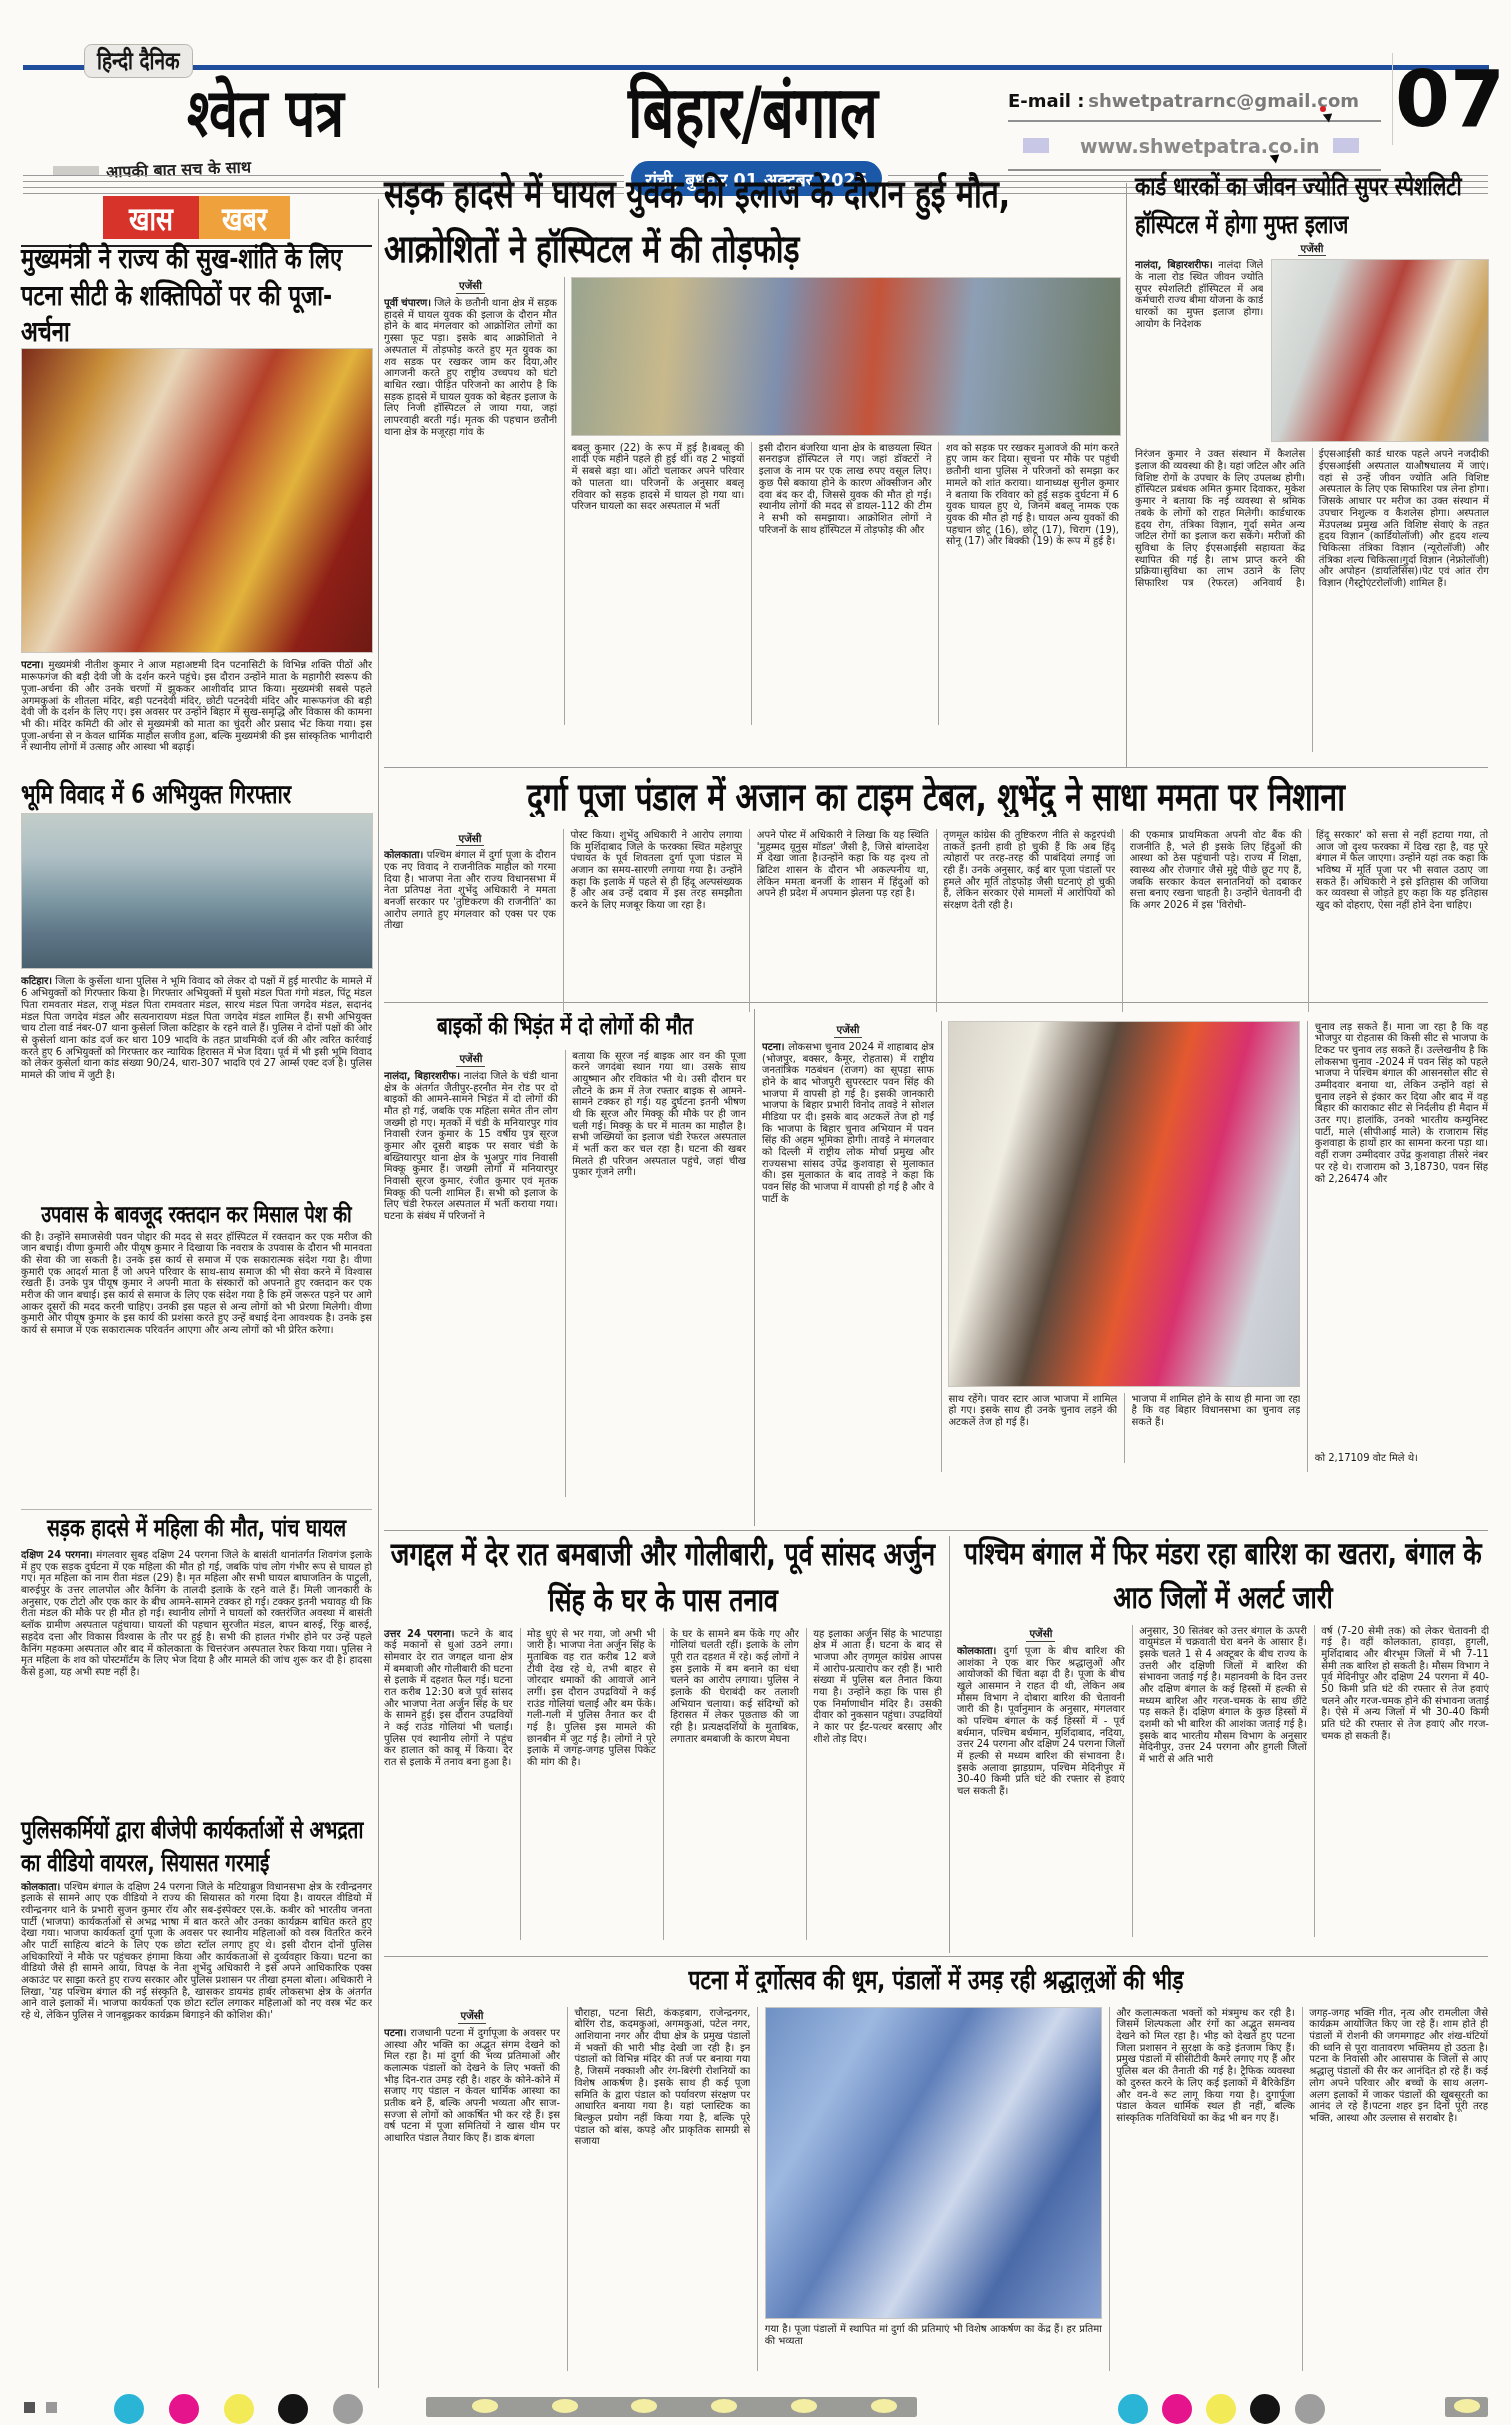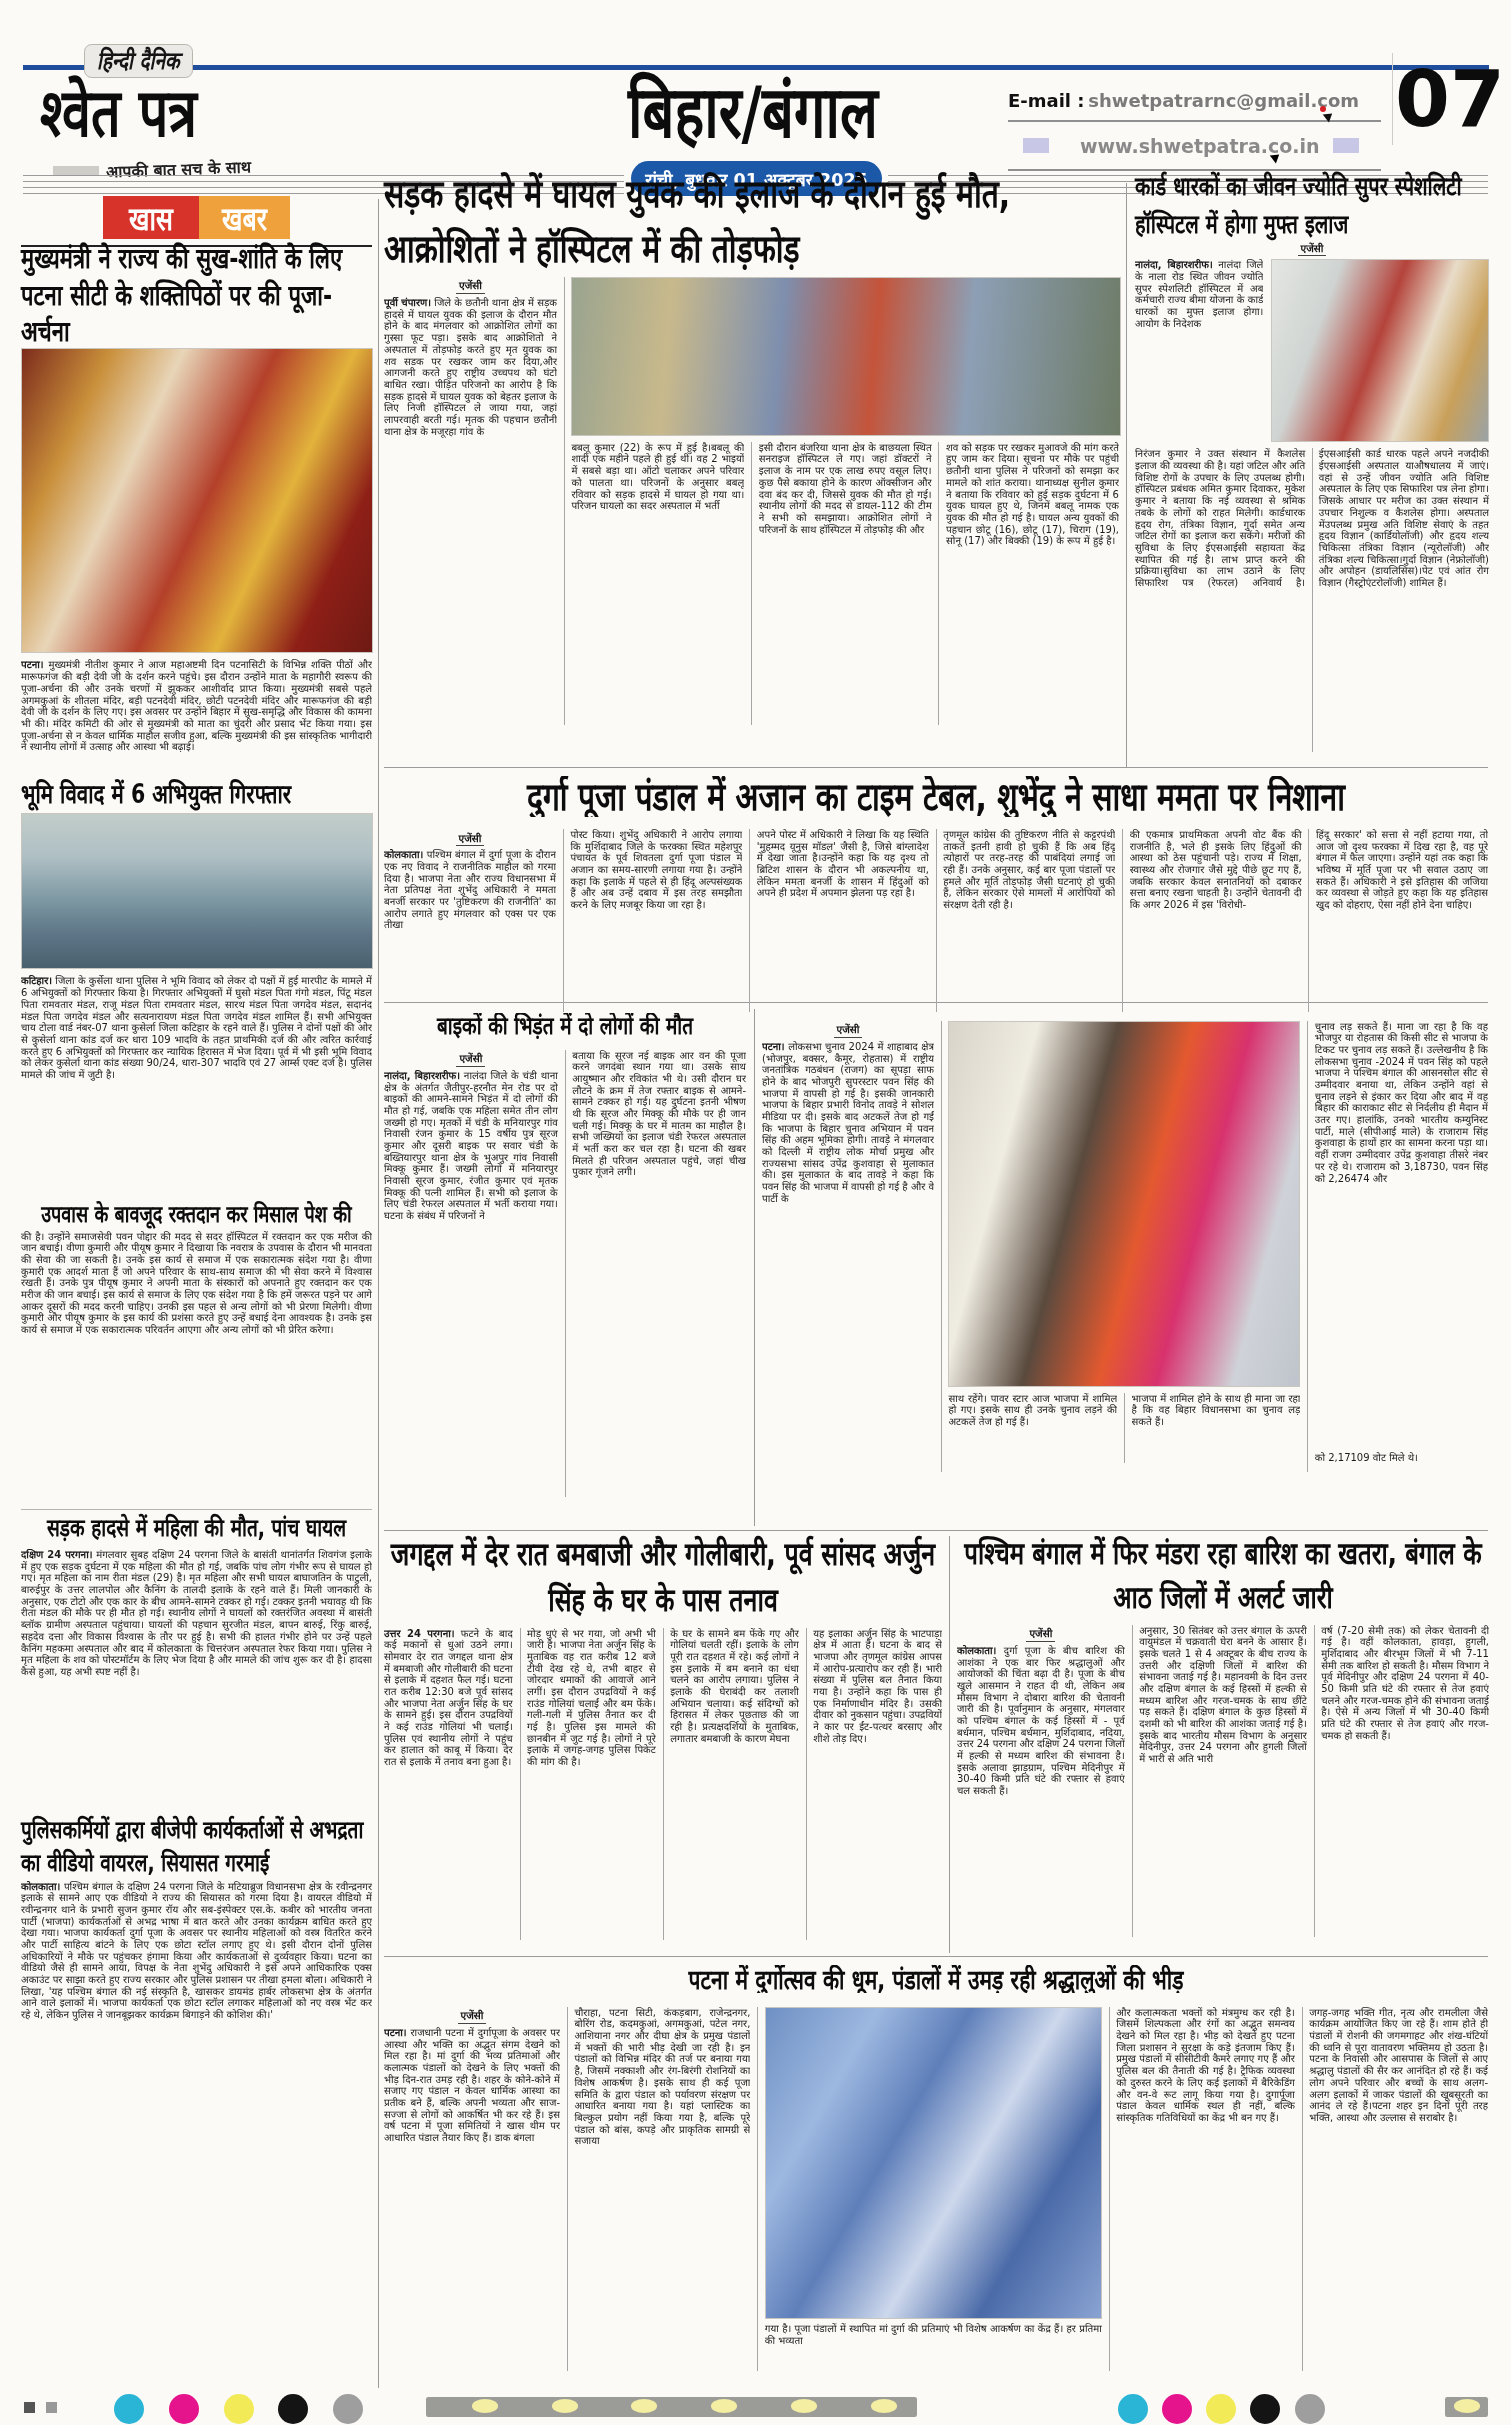--- a/index.html
+++ b/index.html
@@ -31,23 +31,23 @@
   .oval{position:absolute;width:26px;height:13.7px;border-radius:50%;background:#f3eea2;top:2.3px;}
   .cursor{position:absolute;width:0;height:0;border-left:8.4px solid #111;border-top:5.3px solid transparent;border-bottom:5.3px solid transparent;transform:rotate(-38deg);}
   .hibox{position:absolute;width:26px;height:15px;background:#c9c7e6;}
 </style>
 </head>
 <body>
 
 <div id="page">
 
   <div class="abs" style="left:23px;top:65px;width:1466px;height:4.6px;background:#1f4e9c;"></div>
-  <div class="abs" style="left:84px;top:44px;background:#eceae6;border:0.8px solid #b9b6ae;border-radius:7.6px;padding:3px 12px;font-weight:700;font-size:19px;font-style:italic;"><span class="sy">हिन्दी दैनिक</span></div>
-
-  <div class="abs hl" style="left:40px;top:76px;width:304px;font-size:52px;text-align:left;"><span class="sy">श्वेत पत्र</span></div>
+  <div class="abs" style="left:84px;top:44px;background:#eceae6;border:0.8px solid #b9b6ae;border-radius:7.6px;padding:3px 12px;font-weight:700;font-size:19px;"><span class="sy">हिन्दी दैनिक</span></div>
+
+  <div class="abs hl" style="left:40px;top:76px;width:304px;font-size:52px;text-align:right;"><span class="sy">श्वेत पत्र</span></div>
   <div class="abs" style="left:53px;top:166px;width:46px;height:10px;background:#cfcdc7;"></div>
   <div class="abs" style="left:106px;top:158px;font-size:16px;font-weight:700;color:#222;transform:rotate(-2deg);">आपकी बात सच के साथ</div>
 
   <div class="abs hl" style="left:525px;top:73px;width:456px;font-size:56px;text-align:center;"><span class="sy">बिहार/बंगाल</span></div>
 
   <div class="abs" style="left:1008px;top:90px;width:373px;border-bottom:2.3px solid #8f8f8f;padding-bottom:9px;">
     <span style="font-weight:700;font-size:18px;color:#111;">E-mail :</span>
     <span style="font-weight:700;font-size:18px;color:#7a7a7a;">shwetpatrarnc@gmail.com</span>
   </div>
   <div class="cursor" style="left:1325px;top:111px;"></div>

